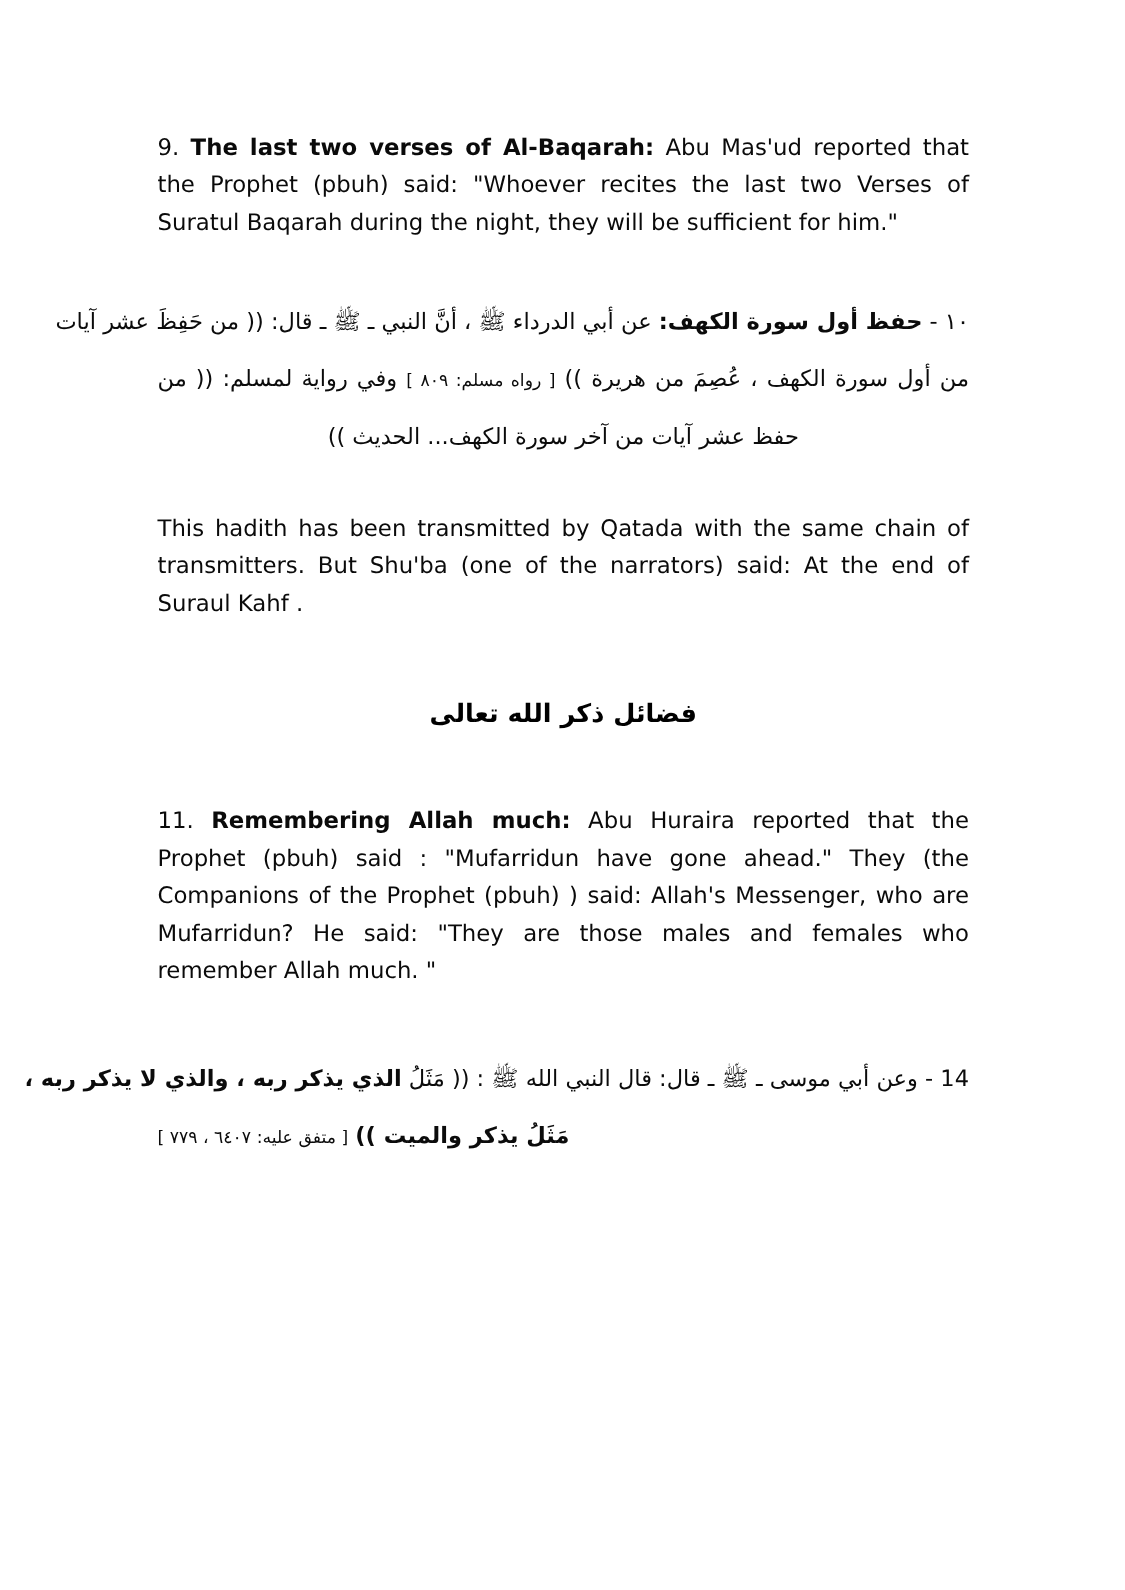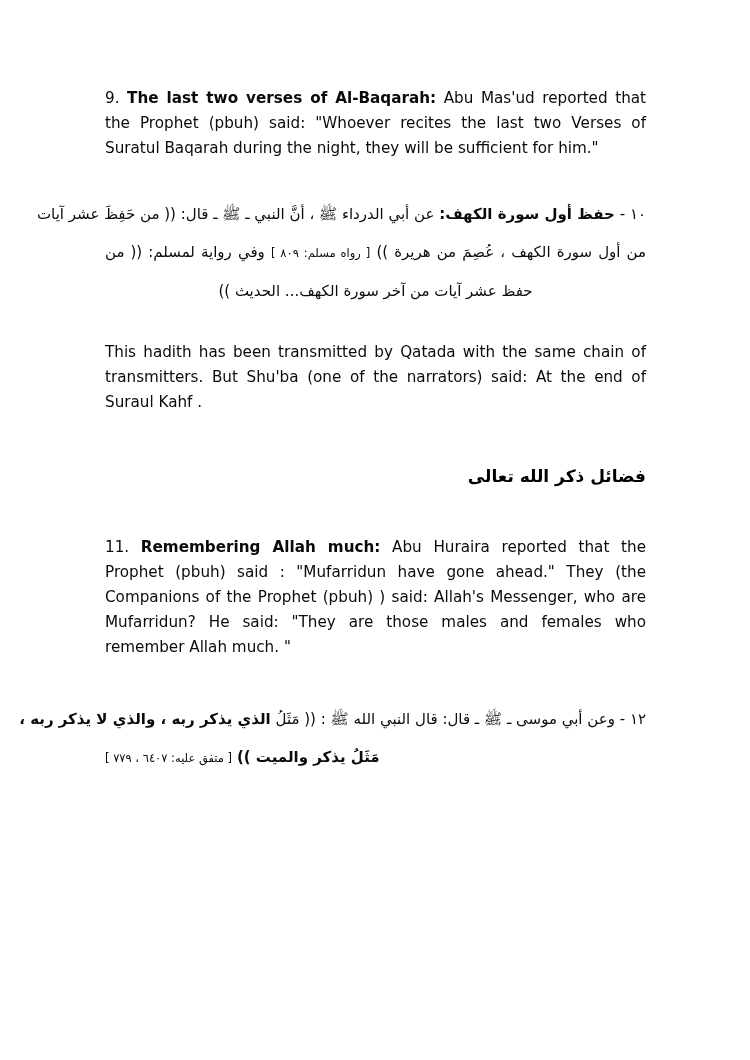--- a/index.html
+++ b/index.html
@@ -74,20 +74,21 @@
   .ar-bold {
     font-weight: bold;
     margin-top: 48px;
   }
   .ar-cite {
     font-size: 11.5px;
   }
 
   
   .heading-group {
+    text-align: center;
   }
   .heading-ar {
     direction: rtl;
     font-family: "DejaVu Sans", sans-serif;
     font-weight: bold;
     font-size: 17px;
     line-height: 30px;
     letter-spacing: 0.5px;
   }
   .heading-en {
@@ -136,18 +137,18 @@
     <div class="ar-block">
     </div>
 
     <div class="sp-26"></div>
 
     <p class="en-block"><span class="num">11.</span> <span class="lead">Remembering Allah much:</span> <span>Abu Huraira reported that the Prophet (pbuh) said : "Mufarridun have gone ahead." They (the Companions of the Prophet (pbuh) ) said: Allah's Messenger, who are Mufarridun? He said: "They are those males and females who remember Allah much. "</span></p>
 
     <div class="sp-40"></div>
 
     <div class="ar-block">
-      <div class="ar-line"><span>١٢ -</span> <span>وعن أبي موسى ـ ﷺ ـ قال: قال النبي الله ﷺ : (( مَثَلُ</span> <span class="ar-bold">الذي يذكر ربه ، والذي لا يذكر ربه ،</span></div>
+      <div class="ar-line"><span>14 -</span> <span>وعن أبي موسى ـ ﷺ ـ قال: قال النبي الله ﷺ : (( مَثَلُ</span> <span class="ar-bold">الذي يذكر ربه ، والذي لا يذكر ربه ،</span></div>
       <div class="ar-line last-left"><span class="ar-bold">مَثَلُ يذكر والميت ))</span> <span class="ar-cite">[ متفق عليه: ٦٤٠٧ ، ٧٧٩ ]</span></div>
     </div>
 
   </div>
 </div>
 
 </body></html>

